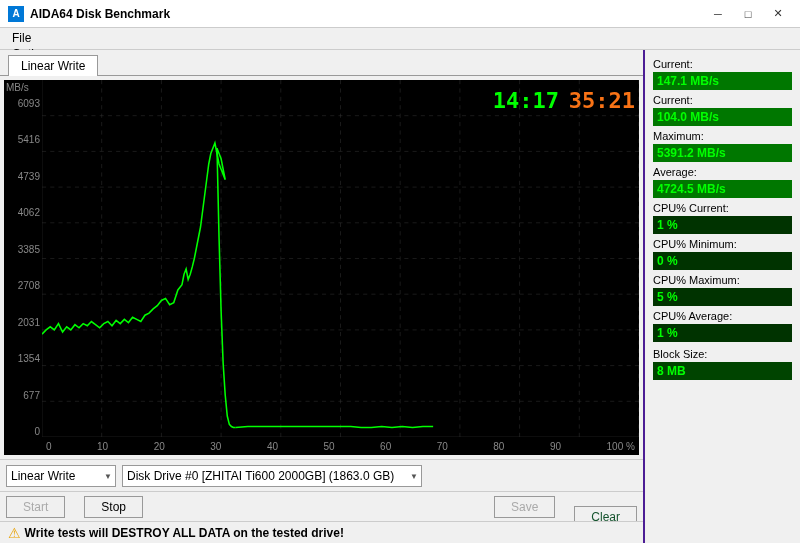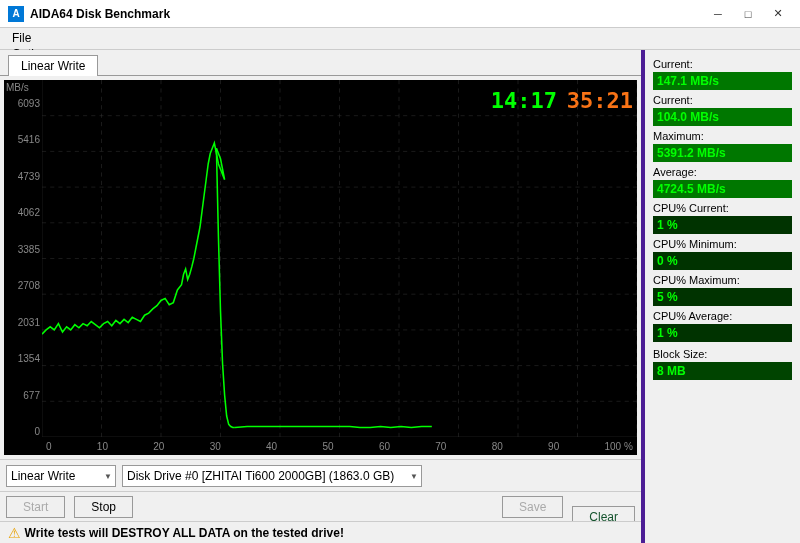--- a/index.html
+++ b/index.html
@@ -63,21 +63,21 @@
       color: #000;
     }
     .main-content {
       display: flex;
       height: calc(543px - 50px);
     }
     .left-panel {
       flex: 1;
       display: flex;
       flex-direction: column;
-      border-right: 4px solid #4c1d95;
+      border-right: 2px solid #4c1d95;
       background: #f0f0f0;
     }
     .tab-bar {
       background: #f0f0f0;
       padding: 4px 8px 0 8px;
       display: flex;
       border-bottom: 1px solid #999;
     }
     .tab {
       background: #f0f0f0;
@@ -381,21 +381,21 @@
           <option>Linear Write</option>
         </select>
       </div>
       <div class="dropdown-wrap">
         <select class="dropdown disk-dropdown">
           <option>Disk Drive #0  [ZHITAI Ti600 2000GB]  (1863.0 GB)</option>
         </select>
       </div>
     </div>
 
-    <div style="background:#f0f0f0; padding: 3px 6px; display:flex; gap:9px; align-items:center; border-top:1px solid #ccc; height:30px;">
+    <div style="background:#f0f0f0; padding: 3px 6px; display:flex; gap:19px; align-items:center; border-top:1px solid #ccc; height:30px;">
       <button class="btn" disabled="" style="color:#aaa;">Start</button>
       <button class="btn btn-stop">Stop</button>
       <div style="flex:1"></div>
       <button class="btn" style="color:#aaa;" disabled="">Save</button>
       <button class="btn" style="color:#14532d;margin-top:20px;" disabled="">Clear</button>
     </div>
 
     <div class="status-bar">
       <span class="warning-icon">⚠</span>
       <span class="warning-text">Write tests will DESTROY ALL DATA on the tested drive!</span>

